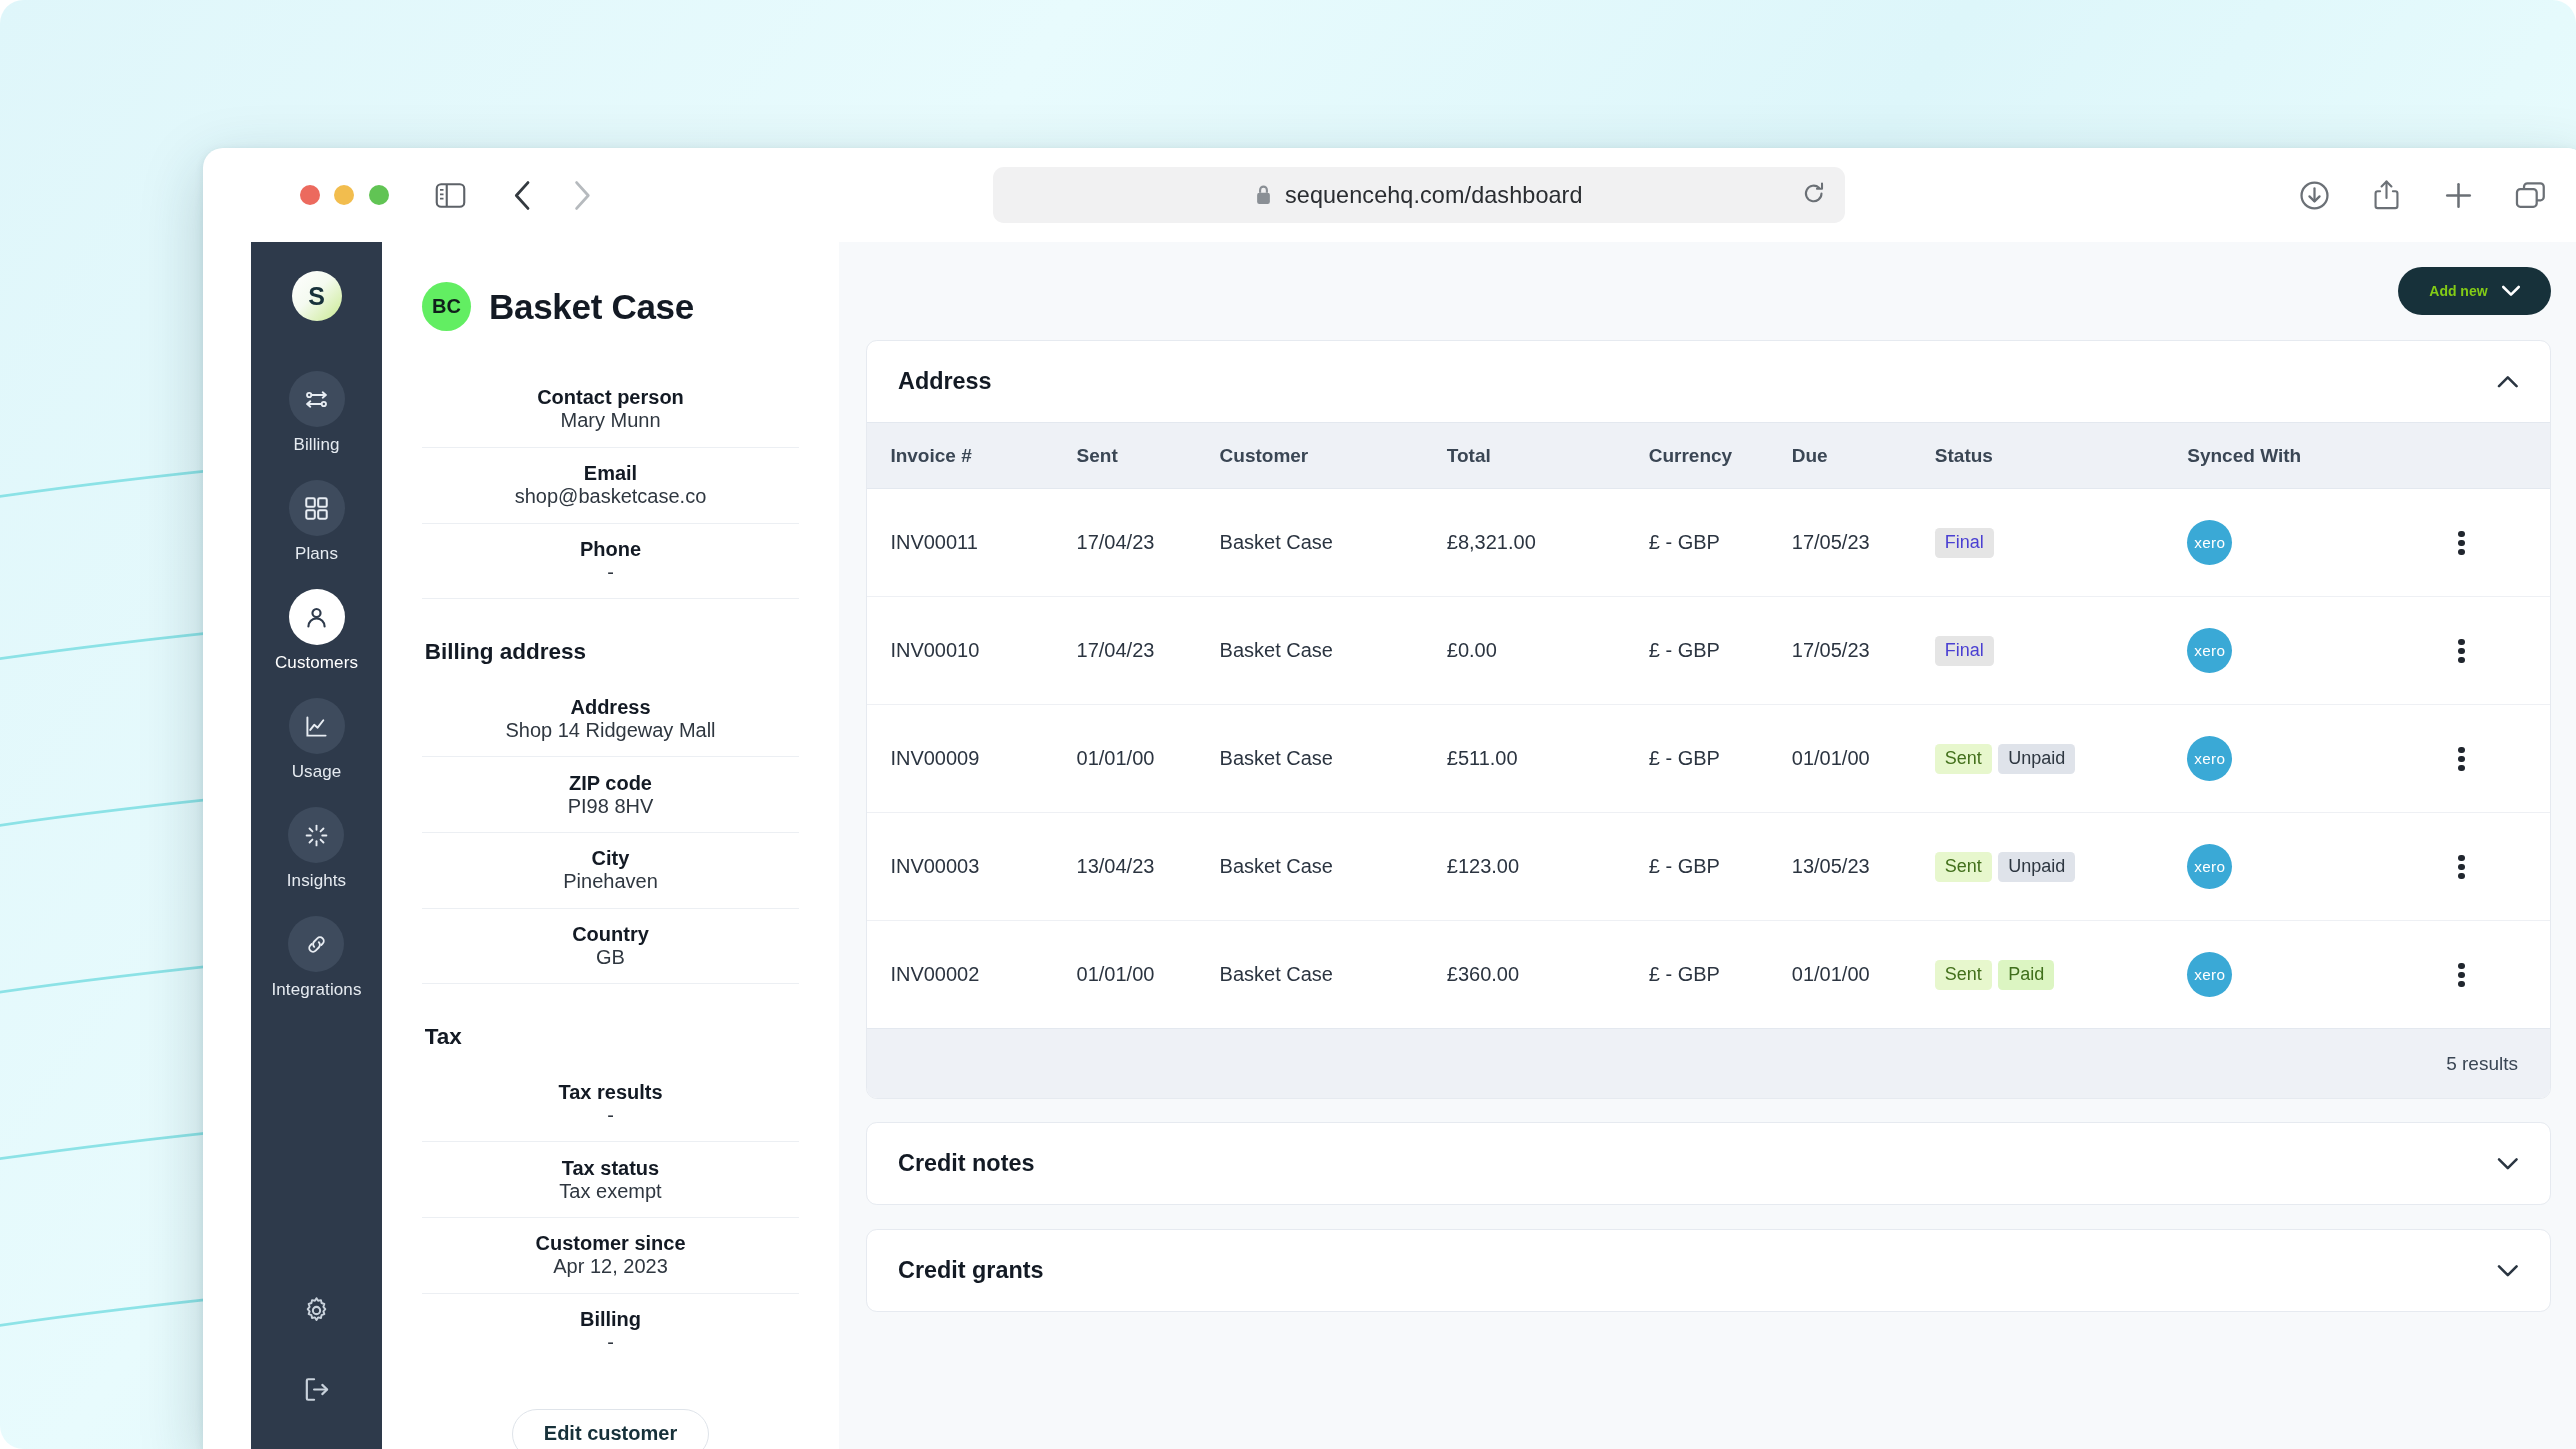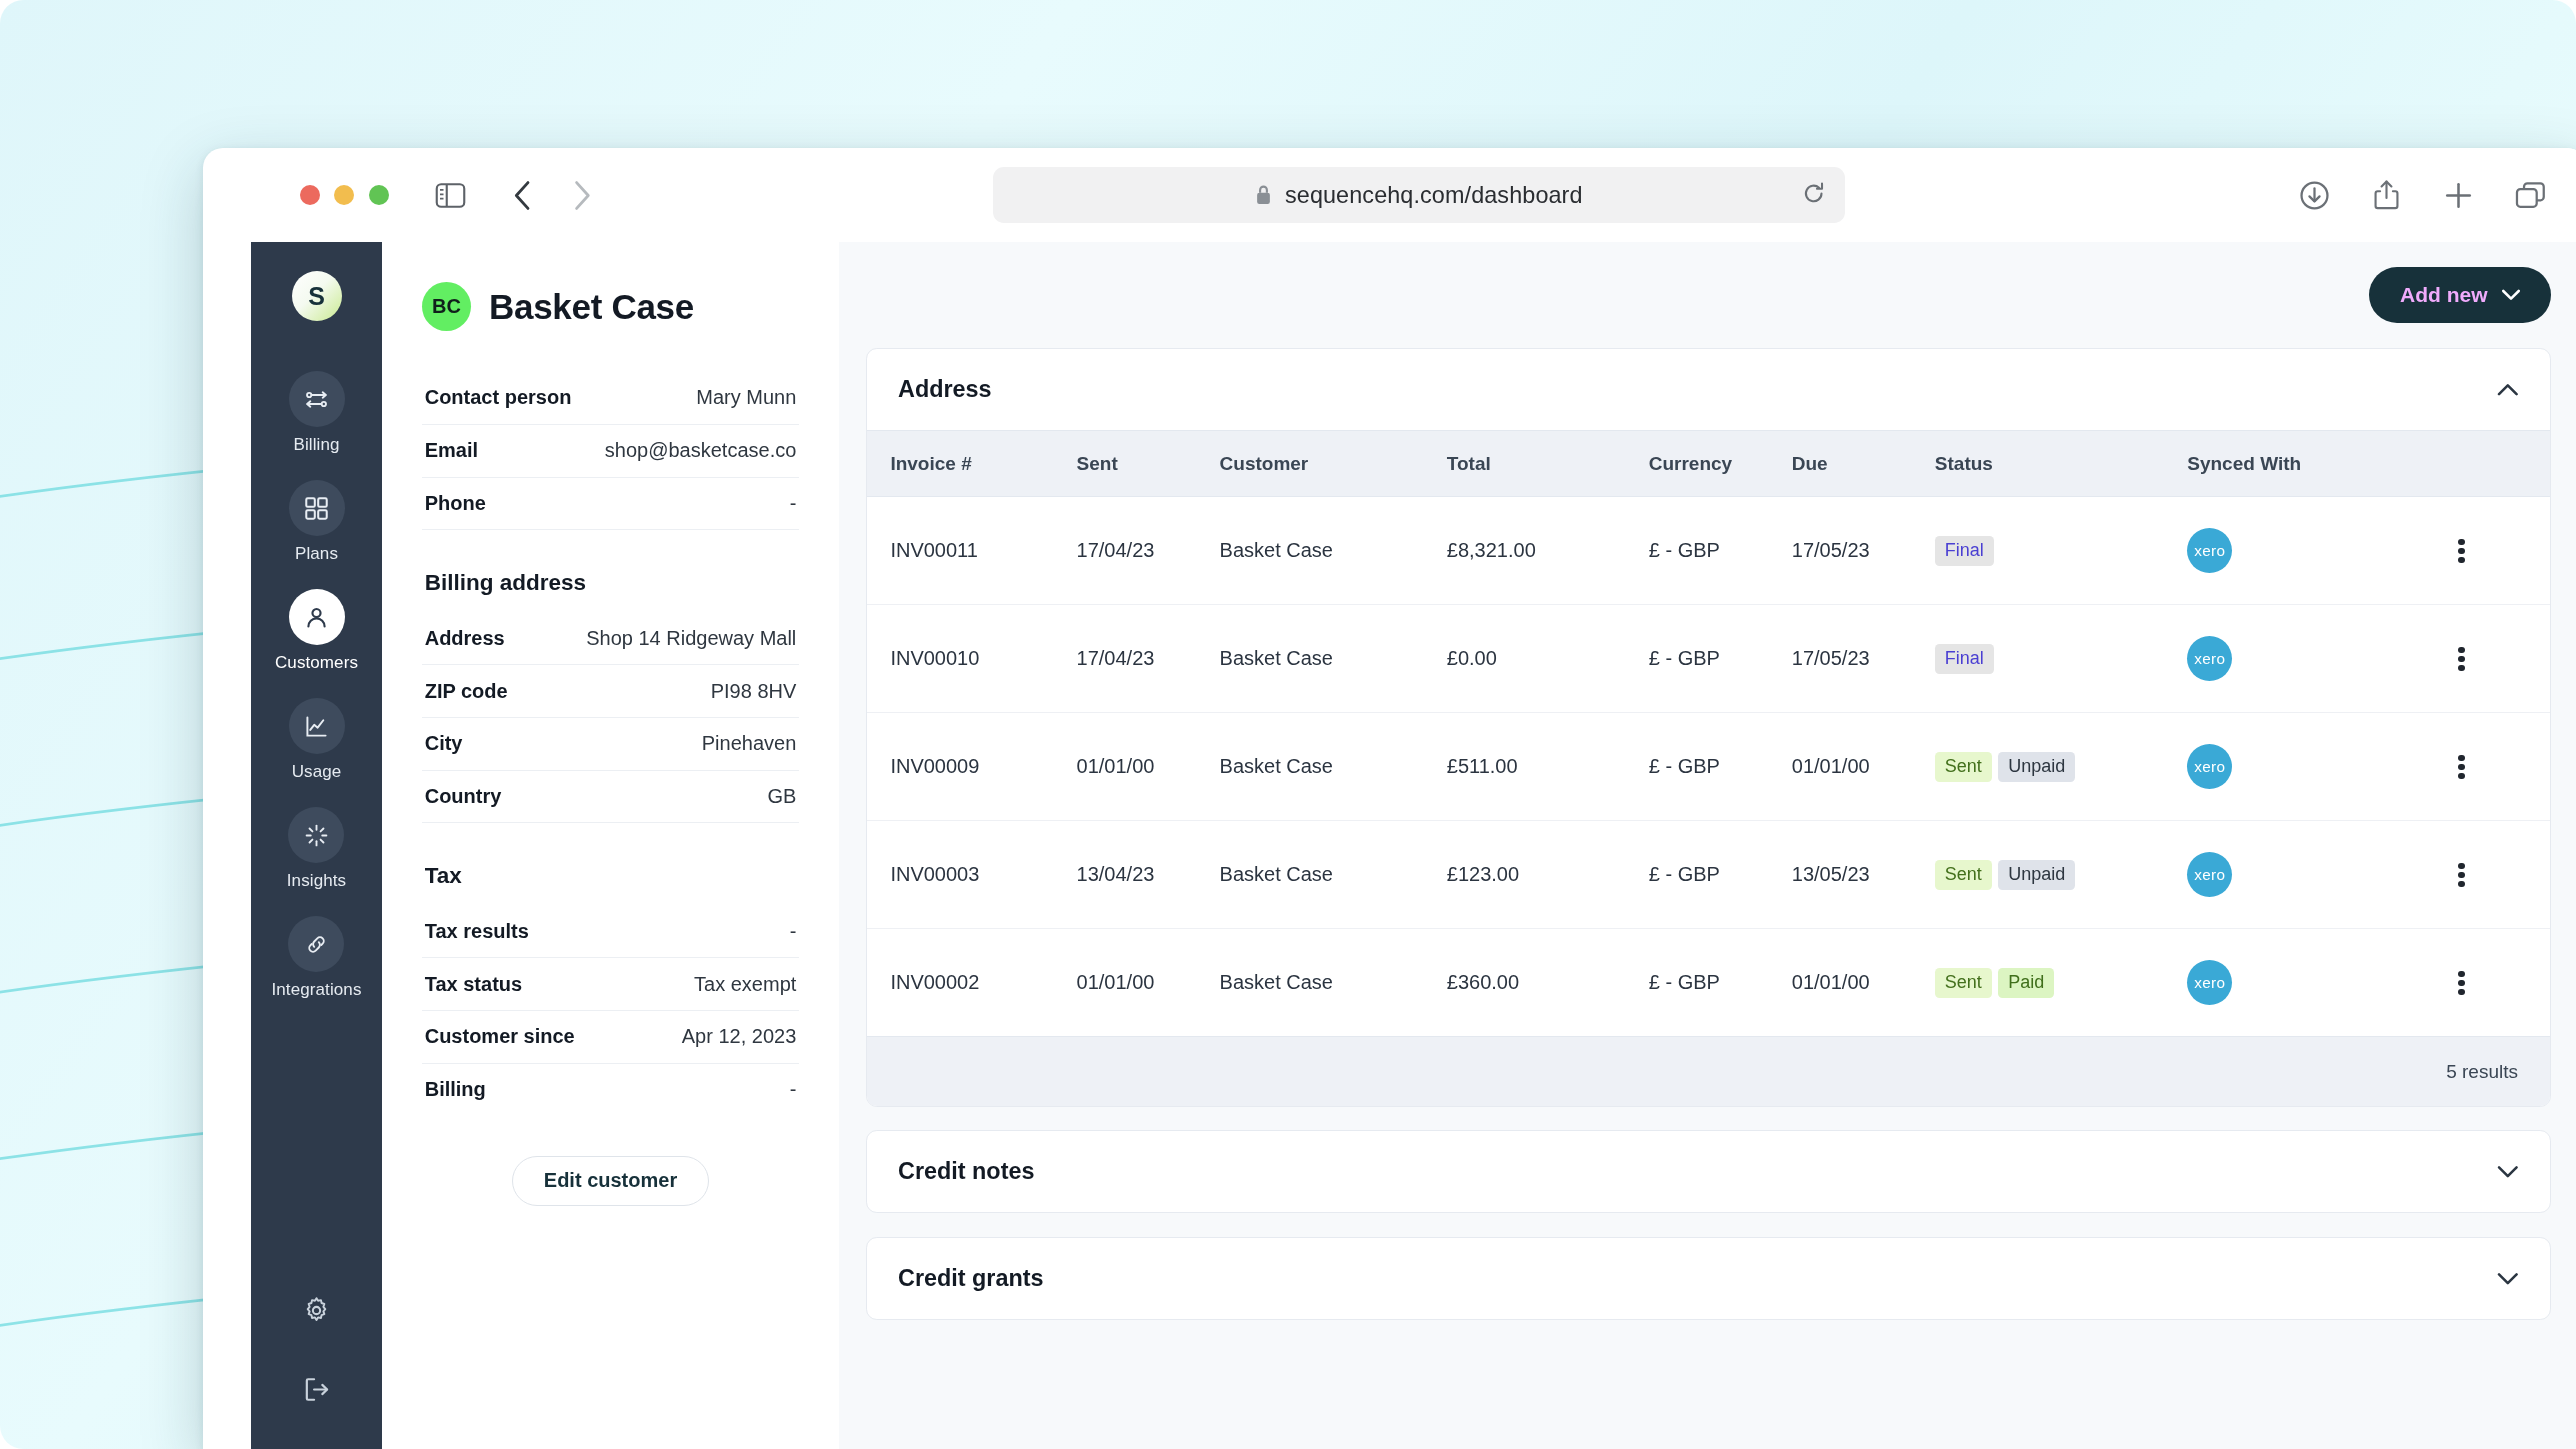--- a/index.html
+++ b/index.html
@@ -97,38 +97,38 @@
     width:49px; height:49px; border-radius:50%; background:#62ee62;
     display:flex; align-items:center; justify-content:center;
     font-size:20px; font-weight:600; color:#10201b;
   }
   #cust-name { font-size:35px; font-weight:700; color:#131a24; letter-spacing:-0.3px; }
 
   .sect-title { font-size:22.5px; font-weight:700; color:#131a24; margin:0 0 16px 2.7px; }
   .kv-list { margin-bottom:40px; }
   .kv {
     display:flex; align-items:center; justify-content:space-between;
-    padding:14.4px 2.7px 14.4px 2.7px; border-bottom:0.9px solid #eceff3;
+    padding:14.4px 2.7px 14.4px 2.7px; border-bottom:0.9px solid #eceff3;flex-direction:column;
   }
   .kv-k { font-size:20px; font-weight:700; color:#131a24; }
   .kv-v { font-size:20px; color:#2f3740; }
 
   #edit-customer-row { display:flex; justify-content:center; margin-top:9px; }
   #edit-customer {
     border:1.4px solid #dfe4ea; background:#fff; border-radius:900px;
     padding:12.6px 31px; font-size:20px; font-weight:700; color:#17313a;
     font-family:inherit; cursor:pointer;
   }
 
   
   #main { flex:1; background:#f7f9fb; padding:25px 36px 0 27px; overflow:hidden; }
   #main-top { display:flex; justify-content:flex-end; margin-bottom:25px; }
   #add-new {
-    background:#17313a; color:#f0abfc; border:none; border-radius:900px;
-    padding:16px 31px; font-size:21px; font-weight:700; font-family:inherit;
+    background:#17313a; color:#84cc16; border:none; border-radius:900px;
+    padding:16px 31px; font-size:14px; font-weight:700; font-family:inherit;
     display:flex; align-items:center; gap:14.4px; cursor:pointer;
   }
 
   .panel {
     background:#ffffff; border:0.9px solid #e6eaf0; border-radius:10.8px;
     margin-bottom:23.4px; overflow:hidden;
   }
   .panel-head {
     display:flex; align-items:center; justify-content:space-between;
     padding:27px 31px; cursor:pointer;

